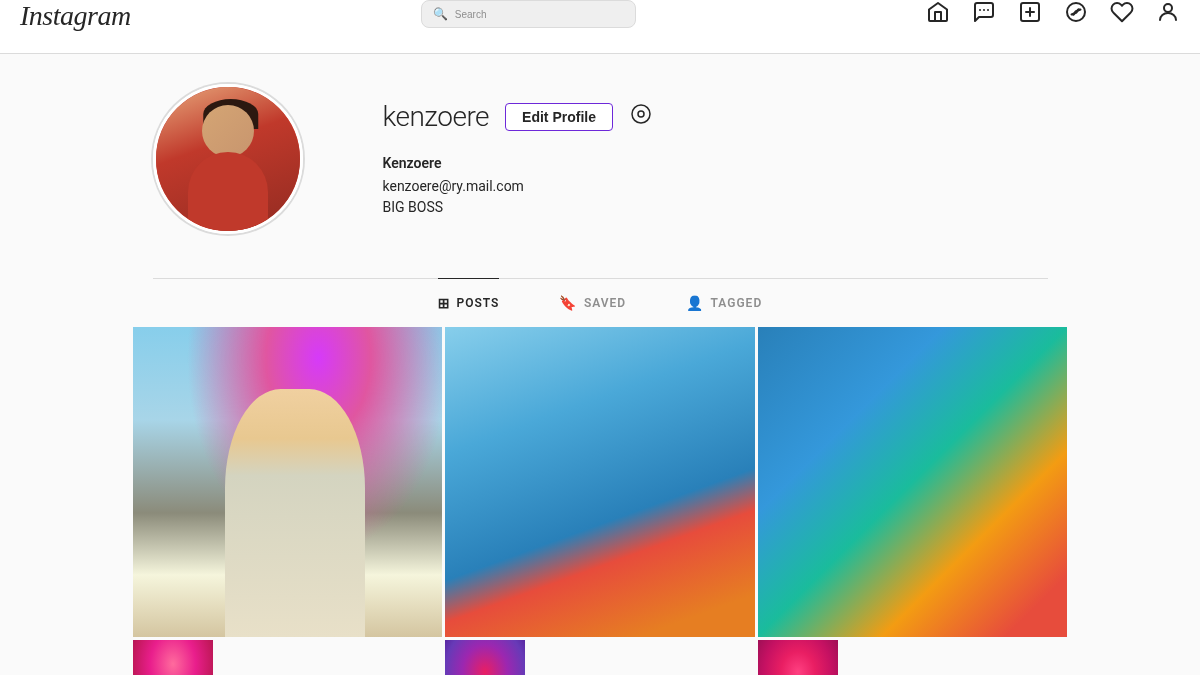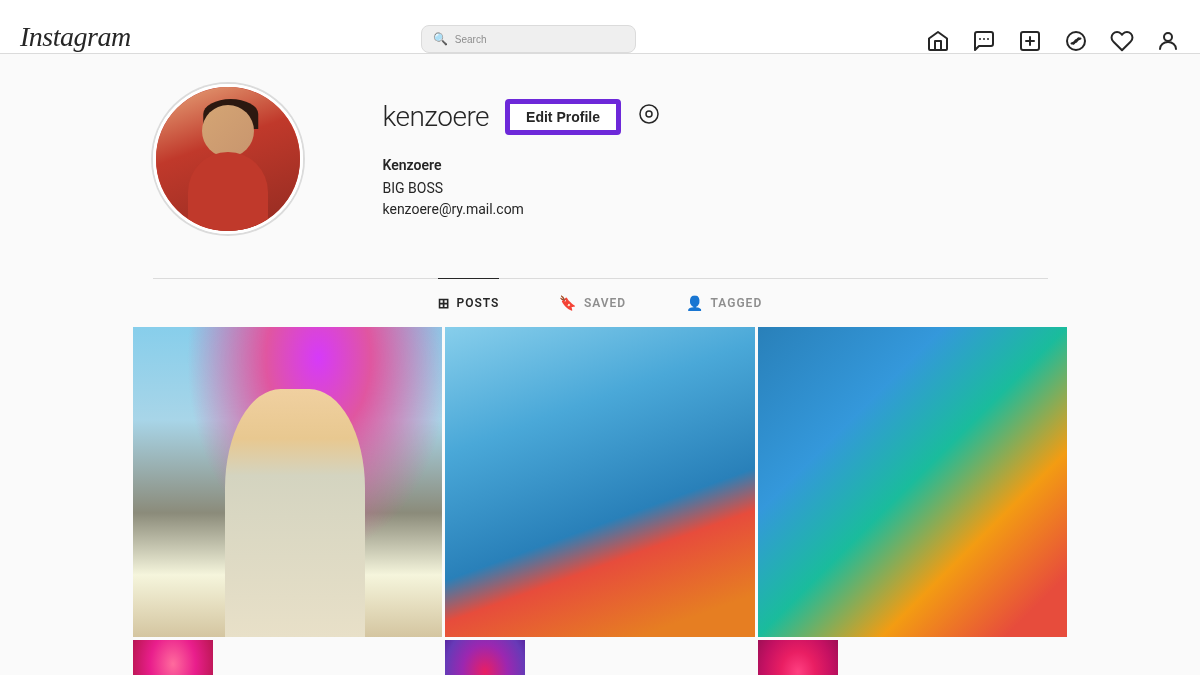--- a/index.html
+++ b/index.html
@@ -11,21 +11,21 @@
       min-height: 675px;
       overflow-x: hidden;
     }
 
     
     .header {
       background: #fff;
       border-bottom: 1px solid #dbdbdb;
       height: 54px;
       display: flex;
-      align-items: flex-end;
+      align-items: flex-start;
       justify-content: space-between;
       padding: 0 20px;
       position: sticky;
       top: 0;
       z-index: 100;
     }
     .header-logo {
       font-family: 'Billabong', 'Georgia', cursive;
       font-size: 28px;
       font-weight: 400;
@@ -156,21 +156,21 @@
       gap: 16px;
       margin-bottom: 20px;
     }
     .username {
       font-size: 28px;
       font-weight: 300;
       color: #262626;
       letter-spacing: -0.5px;
     }
     .edit-profile-btn {
-      border: 5px solid #6d28d9;
+      border: 1px solid #6d28d9;
       background: #fff;
       border-radius: 4px;
       padding: 5px 16px;
       font-size: 14px;
       font-weight: 600;
       cursor: pointer;
       color: #262626;
       white-space: nowrap;
     }
     .settings-icon {
@@ -371,22 +371,22 @@
           <svg width="24" height="24" viewBox="0 0 24 24" fill="none" stroke="currentColor" stroke-width="1.5">
             <circle cx="12" cy="12" r="9"></circle>
             <circle cx="12" cy="12" r="3" fill="none"></circle>
           </svg>
         </span>
       </div>
 
 
       <div class="profile-bio">
         <div class="bio-name">Kenzoere</div>
+        <div class="bio-line">kenzoere@ry.mail.com</div>
         <div class="bio-line">BIG BOSS</div>
-        <div class="bio-line">kenzoere@ry.mail.com</div>
       </div>
     </div>
   </div>
 </div>
 
 <div style="max-width: 935px; margin: 0 auto; padding: 0 20px;">
   <hr class="profile-divider">
   <div class="tabs-container">
     <div class="tab active">
       <span class="tab-icon">⊞</span>

